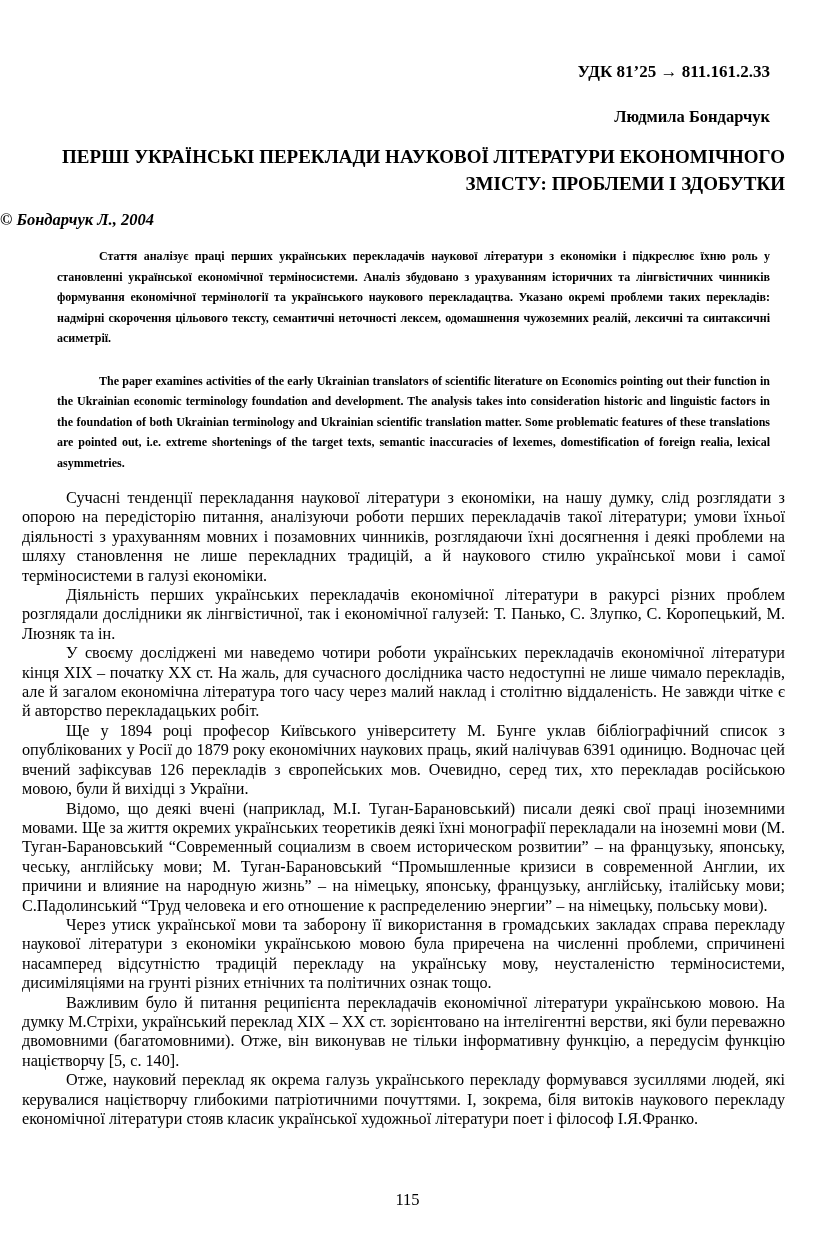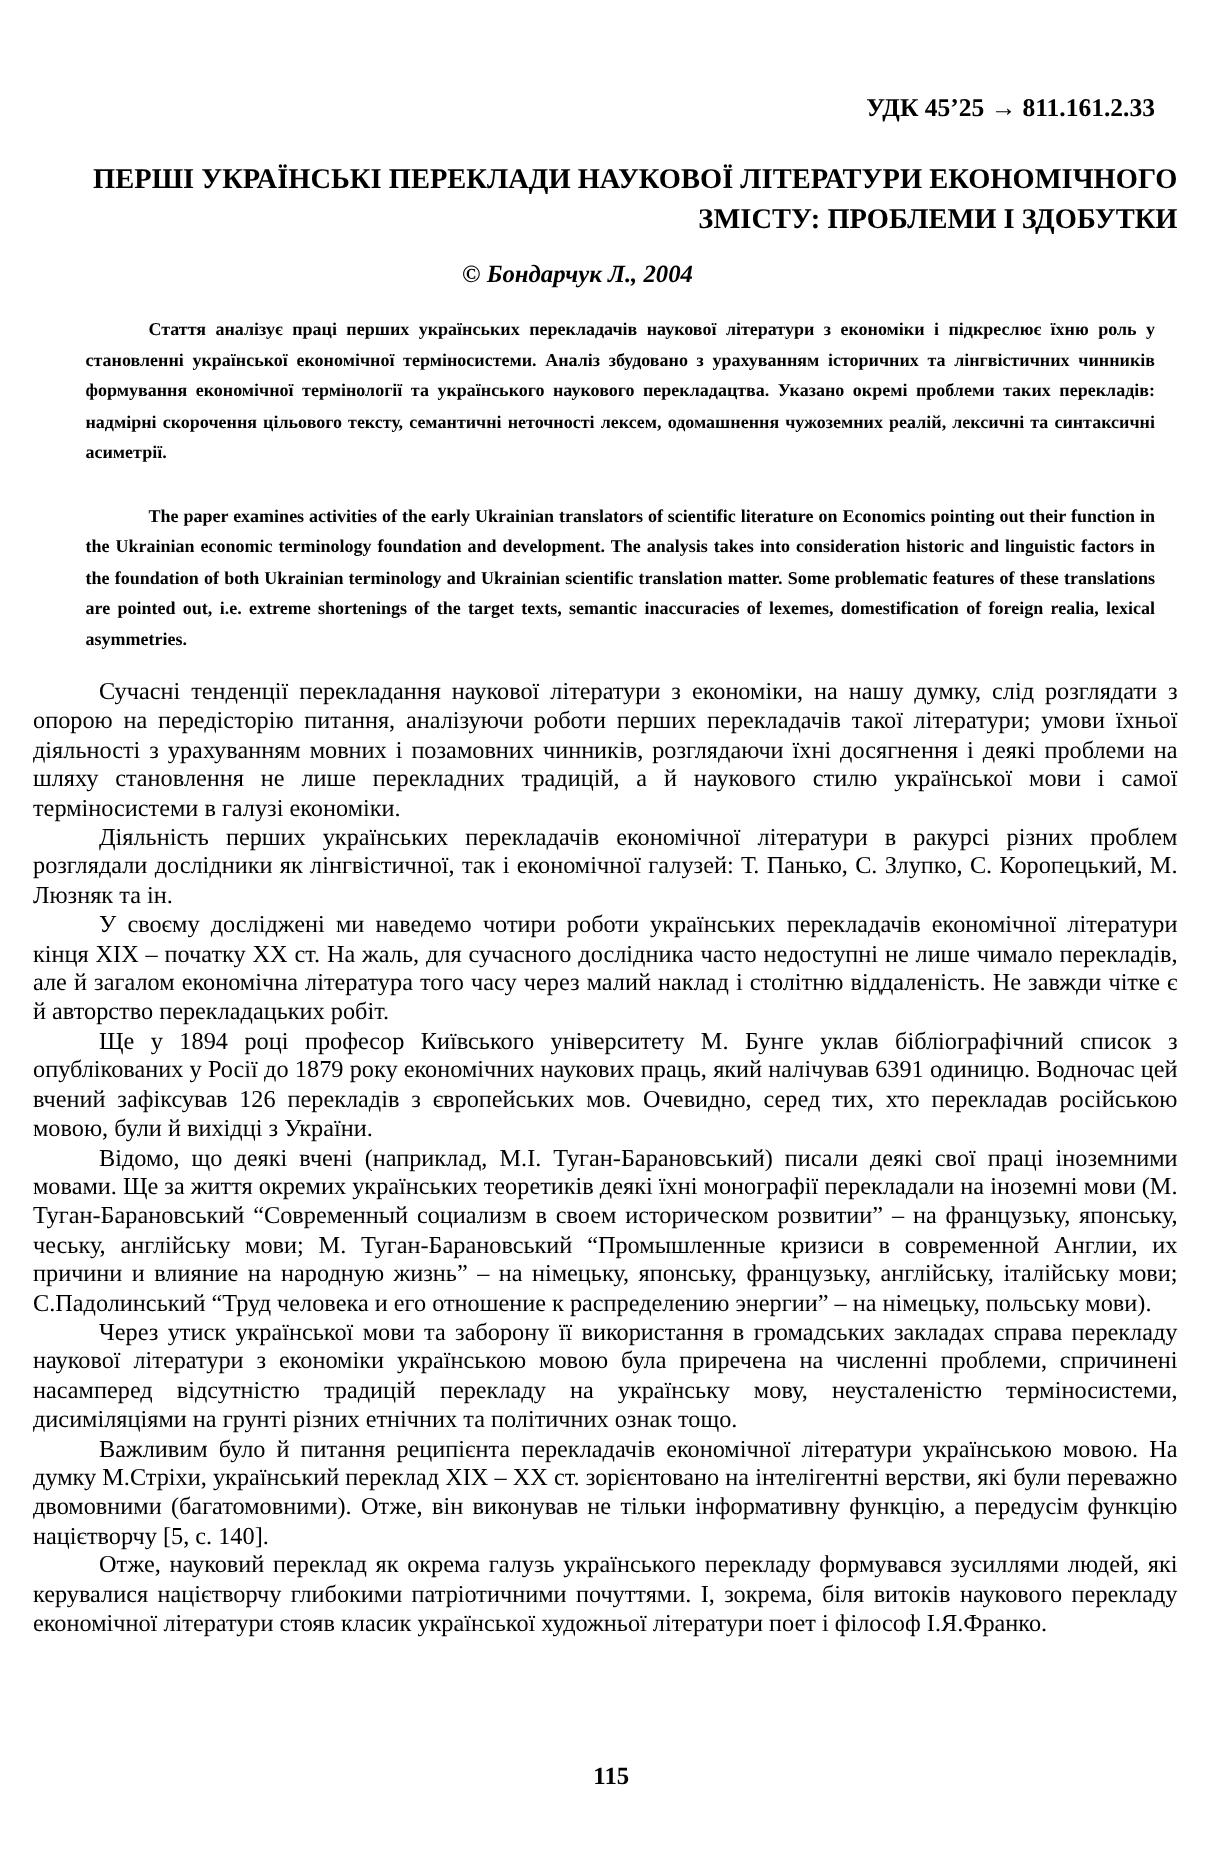--- a/index.html
+++ b/index.html
@@ -32,21 +32,21 @@
   }
   .title {
     margin: 16px 30px 0 30px;
     text-align: right;
     font-size: 19px;
     font-weight: bold;
     line-height: 27px;
   }
   .copyright {
     margin-top: 13px;
-    text-align: center;
+    text-align: left;
     padding-right: 45px;
     font-size: 16.5px;
     font-weight: bold;
     font-style: italic;
     line-height: 20px;
   }
   .abstract {
     margin: 16px 45px 0 57px;
     text-align: justify;
     font-size: 12px;
@@ -62,34 +62,35 @@
     line-height: 19.4px;
   }
   .body-text p {
     margin: 0;
     text-indent: 44px;
   }
   .page-number {
     position: absolute;
     left: 0;
     right: 0;
-    bottom: 46px;
+    bottom: 30px;
     text-align: center;
     font-size: 16.5px;
-    font-weight: bold;
+    font-weight: normal;
   }
 </style>
 </head>
 <body>
 
 <div class="page">
 
-  <div class="udk">УДК 45’25 → 811.161.2.33</div>
+  <div class="udk">УДК 81’25 → 811.161.2.33</div>
 
   <div class="byline">
+    <div>Людмила Бондарчук</div>
   </div>
 
   <h1 class="title">ПЕРШІ УКРАЇНСЬКІ ПЕРЕКЛАДИ НАУКОВОЇ ЛІТЕРАТУРИ ЕКОНОМІЧНОГО ЗМІСТУ: ПРОБЛЕМИ І ЗДОБУТКИ</h1>
 
   <div class="copyright">© Бондарчук Л., 2004</div>
 
   <p class="abstract uk">Стаття аналізує праці перших українських перекладачів наукової літератури з економіки і підкреслює їхню роль у становленні української економічної терміносистеми. Аналіз збудовано з урахуванням історичних та лінгвістичних чинників формування економічної термінології та українського наукового перекладацтва. Указано окремі проблеми таких перекладів: надмірні скорочення цільового тексту, семантичні неточності лексем, одомашнення чужоземних реалій, лексичні та синтаксичні асиметрії.</p>
 
   <p class="abstract en">The paper examines activities of the early Ukrainian translators of scientific literature on Economics pointing out their function in the Ukrainian economic terminology foundation and development. The analysis takes into consideration historic and linguistic factors in the foundation of both Ukrainian terminology and Ukrainian scientific translation matter. Some problematic features of these translations are pointed out, i.e. extreme shortenings of the target texts, semantic inaccuracies of lexemes, domestification of foreign realia, lexical asymmetries.</p>
 

